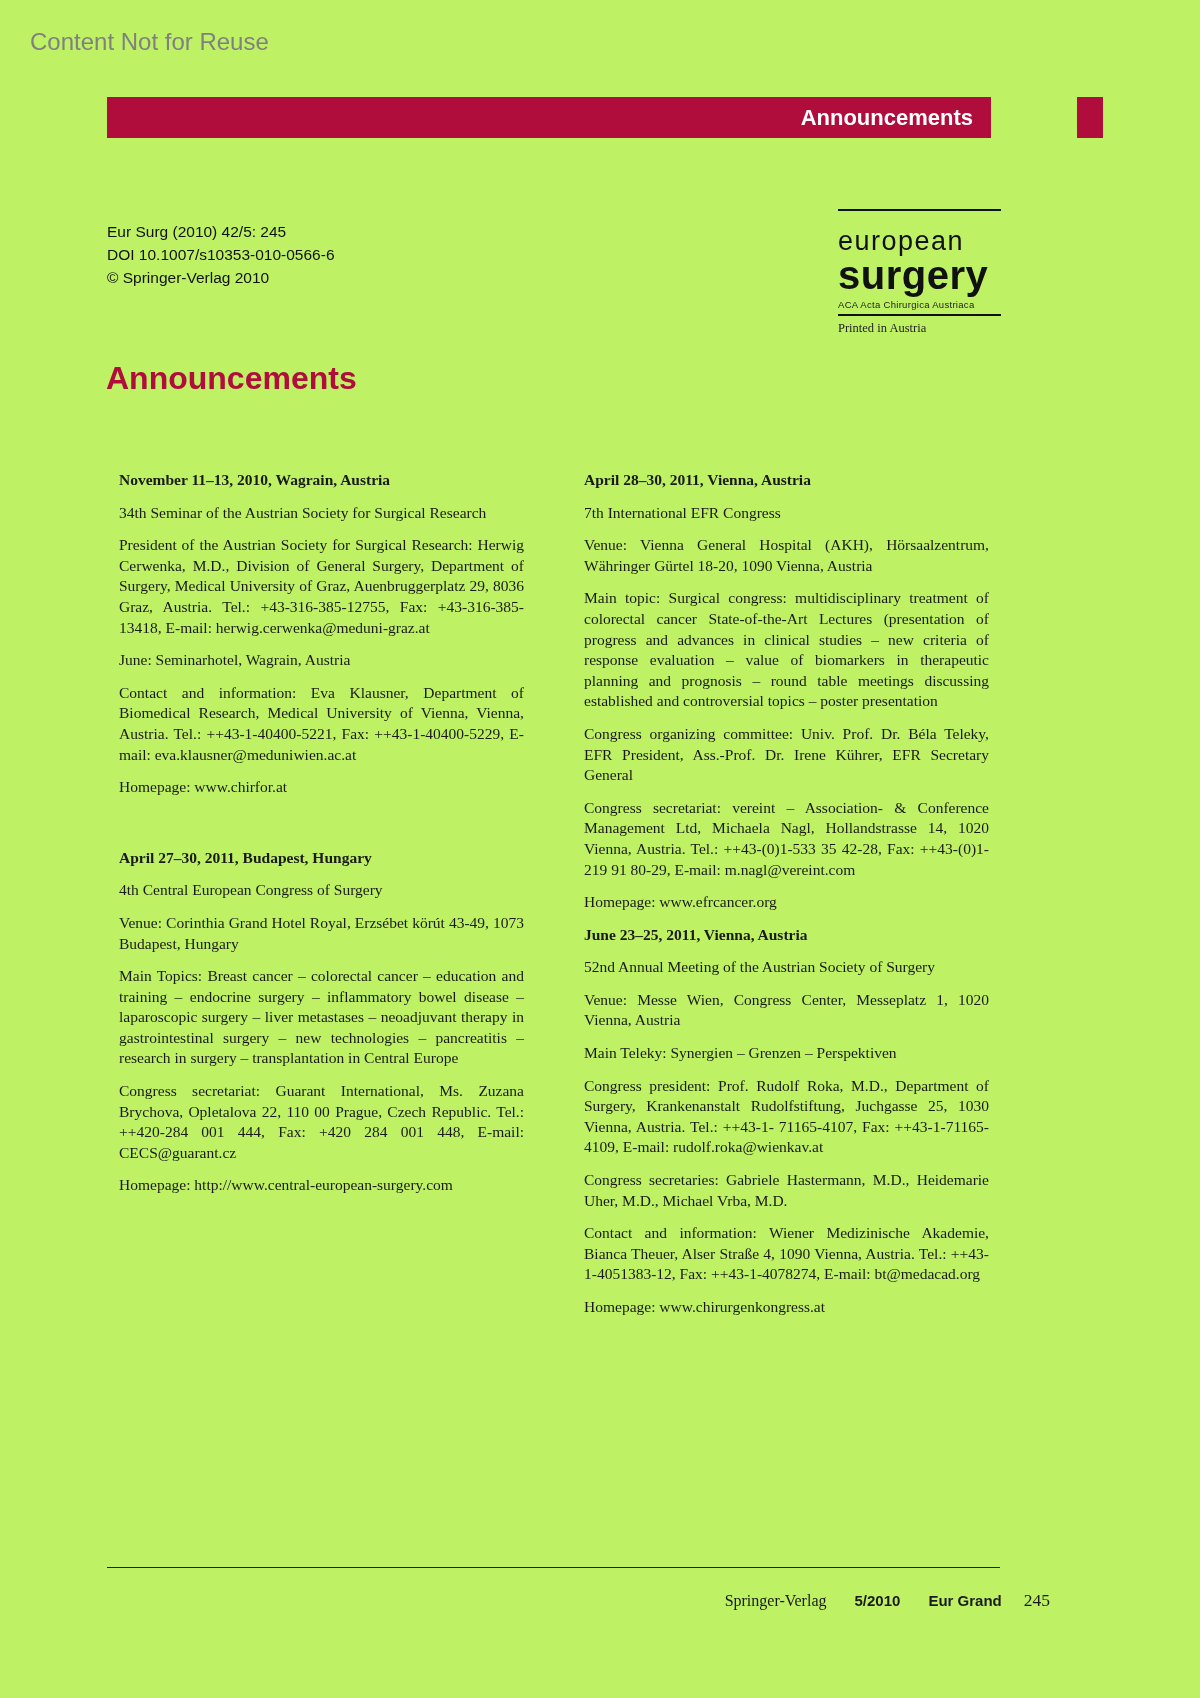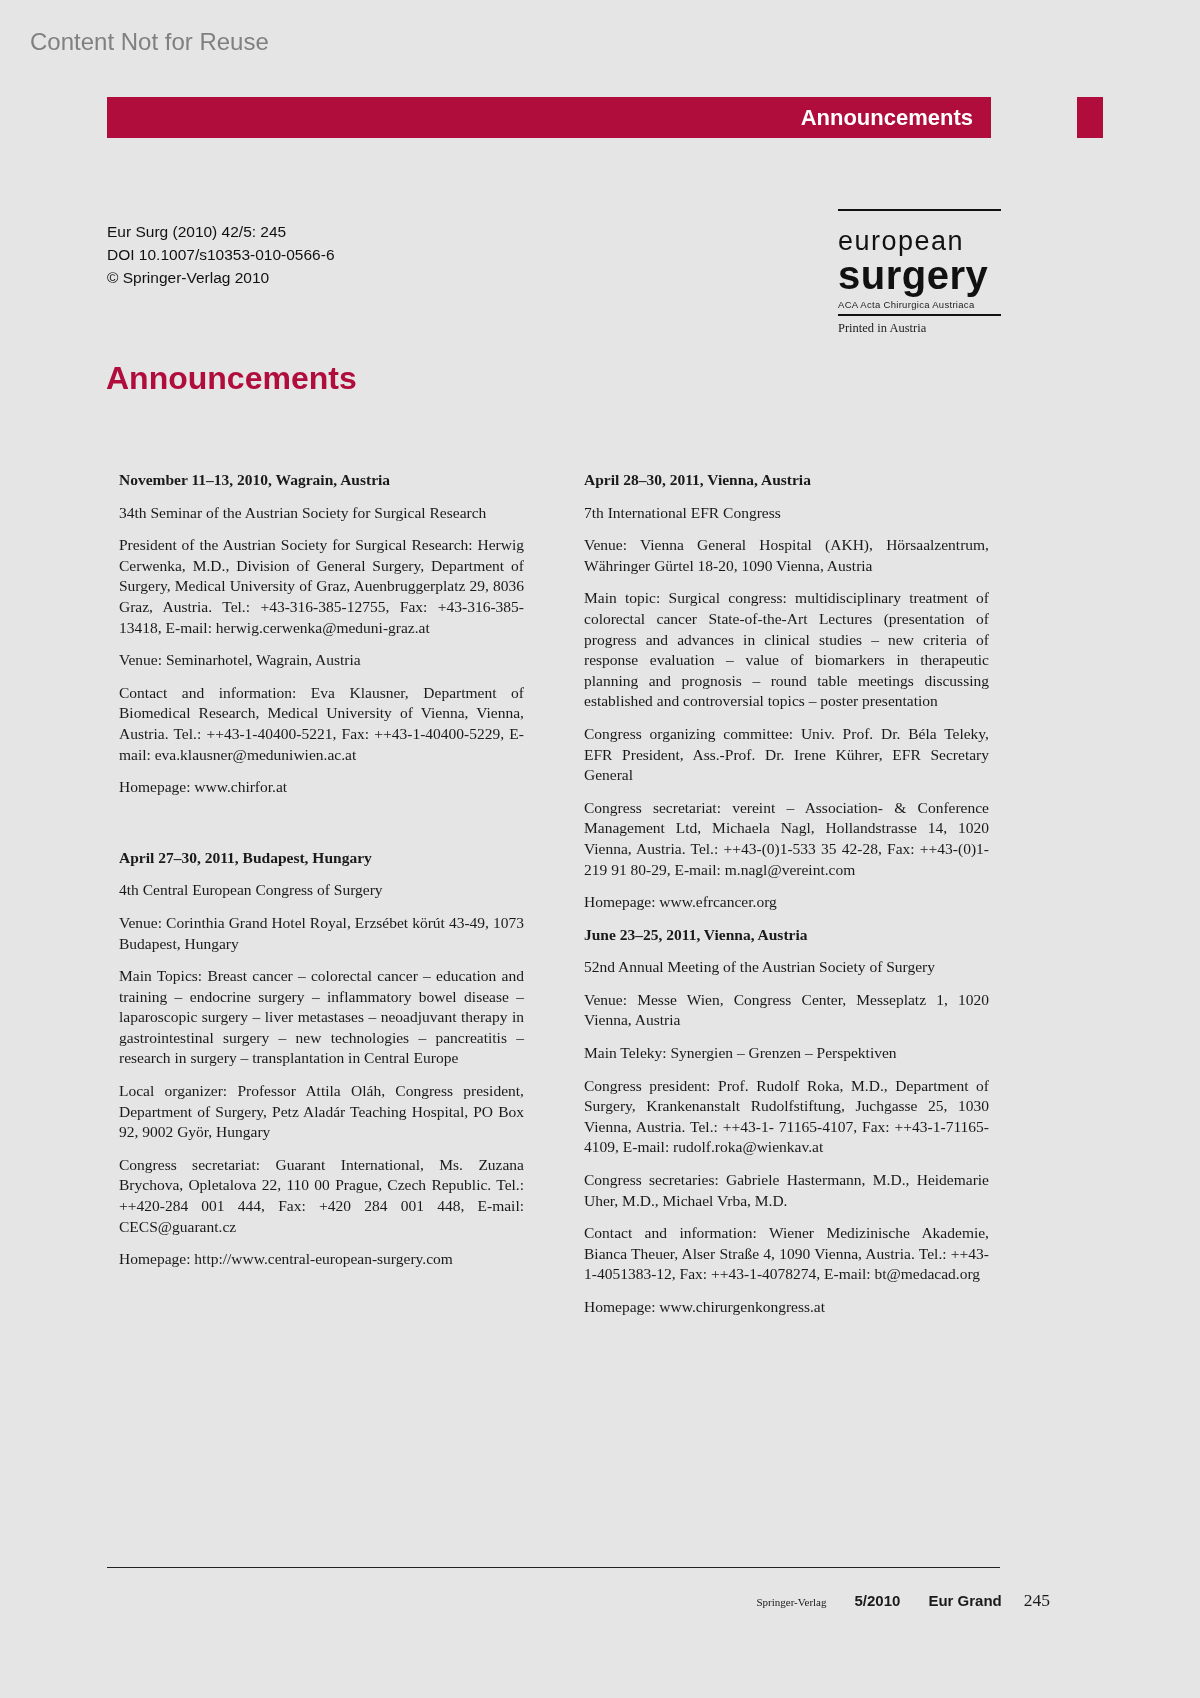--- a/index.html
+++ b/index.html
@@ -2,21 +2,21 @@
 <html style="--accent: #b00c3c;"><head>
 <meta charset="utf-8">
 <style>
   :root { --accent: #b00c3c; }
   * { box-sizing: border-box; }
   html, body { margin: 0; padding: 0; background: #ffffff; }
   .page {
     position: relative;
     width: 1200px;
     height: 1698px;
-    background: #e5e5e5;
+    background: #bef264;
     font-family: "Liberation Serif", serif;
     color: #1a1a1a;
     overflow: hidden;
   }
   .watermark {
     position: absolute;
     left: 30px;
     top: 28px;
     font-family: "Liberation Sans", sans-serif;
     font-size: 24px;
@@ -131,21 +131,21 @@
     border-top: 1.5px solid #222;
   }
   .footer-text {
     position: absolute;
     top: 1590px;
     right: 150px;
     white-space: nowrap;
   }
   .footer-text .publisher {
     font-family: "Liberation Serif", serif;
-    font-size: 11px;
+    font-size: 16px;
   }
   .footer-text .issue,
   .footer-text .journal {
     font-family: "Liberation Sans", sans-serif;
     font-weight: bold;
     font-size: 15px;
     margin-left: 24px;
   }
   .footer-text .pagenum {
     font-family: "Liberation Serif", serif;
@@ -182,31 +182,30 @@
 
   <h1 class="title">Announcements</h1>
 
   <div class="columns">
 
     <div class="col">
       <section class="announcement">
         <p class="heading">November 11–13, 2010, Wagrain, Austria</p>
         <p>34th Seminar of the Austrian Society for Surgical Research</p>
         <p>President of the Austrian Society for Surgical Research: Herwig Cerwenka, M.D., Division of General Surgery, Department of Surgery, Medical University of Graz, Auenbruggerplatz 29, 8036 Graz, Austria. Tel.: +43-316-385-12755, Fax: +43-316-385-13418, E-mail: herwig.cerwenka@meduni-graz.at</p>
-        <p>Venue: Seminarhotel, Wagrain, Austria</p>
+        <p>June: Seminarhotel, Wagrain, Austria</p>
         <p>Contact and information: Eva Klausner, Department of Biomedical Research, Medical University of Vienna, Vienna, Austria. Tel.: ++43-1-40400-5221, Fax: ++43-1-40400-5229, E-mail: eva.klausner@meduniwien.ac.at</p>
         <p>Homepage: www.chirfor.at</p>
       </section>
 
       <section class="announcement gap-large">
         <p class="heading">April 27–30, 2011, Budapest, Hungary</p>
         <p>4th Central European Congress of Surgery</p>
         <p>Venue: Corinthia Grand Hotel Royal, Erzsébet körút 43-49, 1073 Budapest, Hungary</p>
         <p>Main Topics: Breast cancer – colorectal cancer – education and training – endocrine surgery – inflammatory bowel disease – laparoscopic surgery – liver metastases – neoadjuvant therapy in gastrointestinal surgery – new technologies – pancreatitis – research in surgery – transplantation in Central Europe</p>
-        <p>Local organizer: Professor Attila Oláh, Congress president, Department of Surgery, Petz Aladár Teaching Hospital, PO Box 92, 9002 Györ, Hungary</p>
         <p>Congress secretariat: Guarant International, Ms. Zuzana Brychova, Opletalova 22, 110 00 Prague, Czech Republic. Tel.: ++420-284 001 444, Fax: +420 284 001 448, E-mail: CECS@guarant.cz</p>
         <p>Homepage: http://www.central-european-surgery.com</p>
       </section>
     </div>
 
     <div class="col">
       <section class="announcement">
         <p class="heading">April 28–30, 2011, Vienna, Austria</p>
         <p>7th International EFR Congress</p>
         <p>Venue: Vienna General Hospital (AKH), Hörsaalzentrum, Währinger Gürtel 18-20, 1090 Vienna, Austria</p>

